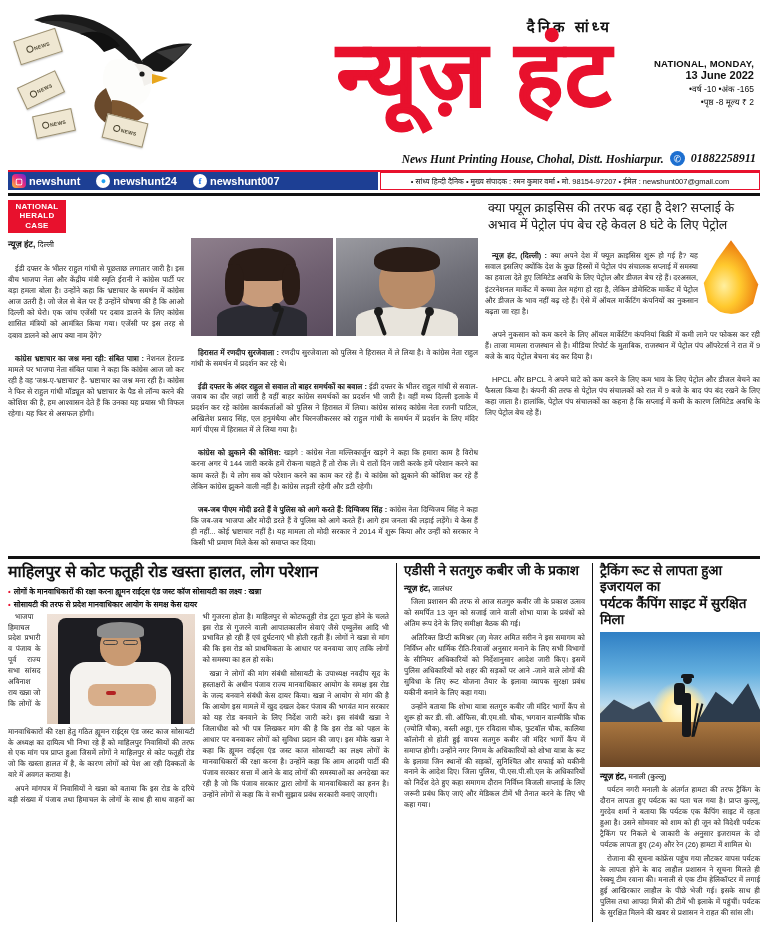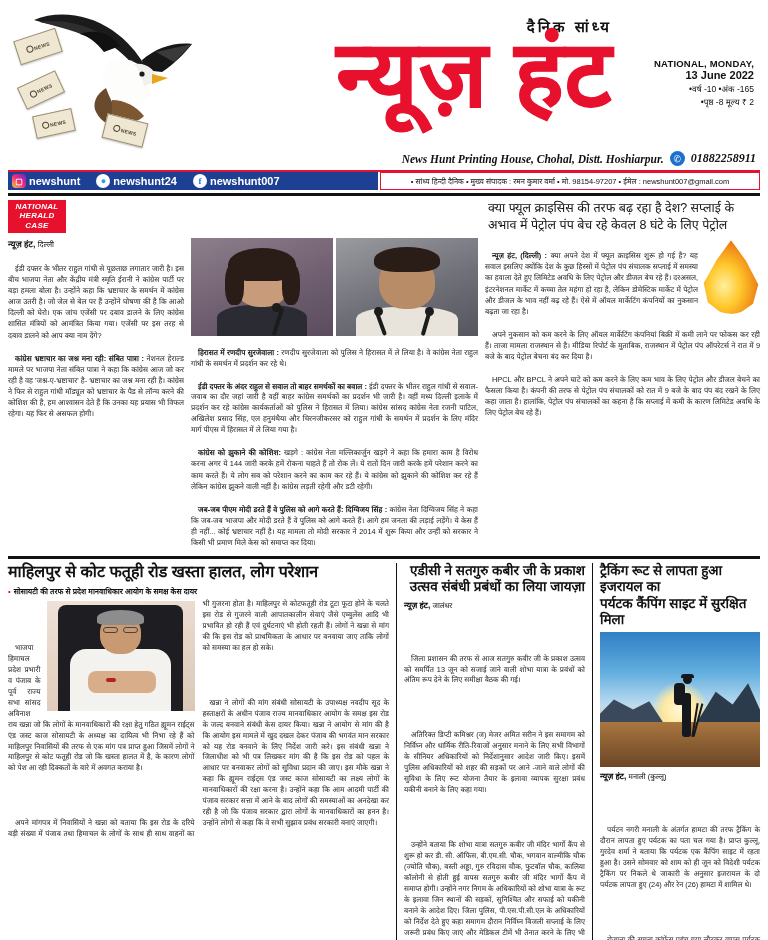--- a/index.html
+++ b/index.html
@@ -74,21 +74,21 @@
   }
 
   
   .rule-thick { height: 3px; background: #111; margin: 3px 0 0 0; }
   .lead { display: flex; gap: 6px; padding-top: 4px; }
   .lead-left { flex: 1; }
   .headline-row { display: flex; align-items: stretch; gap: 6px; }
   .nh-badge {
     flex: 0 0 58px; background: #e8112d; color: #fff;
     display: flex; flex-direction: column; align-items: center; justify-content: center;
-    padding: 3px 1px; gap: 1px; font-style: italic;
+    padding: 3px 1px; gap: 1px;
   }
   .nh-badge span { font-size: 8px; font-weight: bold; letter-spacing: .3px; line-height: 1.05; }
   .hl-texts { flex: 1; }
   .hl1 { font-size: 21px; font-weight: bold; color: #1a3a8f; line-height: 1.12; letter-spacing: -.2px; }
   .hl2 { font-size: 21px; font-weight: bold; color: #111; line-height: 1.12; letter-spacing: -.2px; }
   .right-kicker {
     flex: 0 0 272px; font-size: 12.5px; font-weight: normal; color: #111; line-height: 1.32;
   }
 
   .lead-body { display: flex; gap: 7px; margin-top: 5px; }
@@ -127,27 +127,27 @@
 
   
   .sec-rule { height: 3px; background: #111; margin: 5px 0 4px; }
   .bottom { display: flex; gap: 0; }
   .bcol { padding: 0 7px; }
   .b1 { flex: 0 0 389px; padding-left: 0; border-right: 1.5px solid #111; }
   .b2 { flex: 0 0 196px; border-right: 1.5px solid #111; }
   .b3 { flex: 1; padding-right: 0; }
 
   .b-head-l { font-size: 16px; font-weight: bold; color: #111; line-height: 1.18; }
-  .b-head-c { font-size: 13.5px; font-weight: bold; color: #111; line-height: 1.2; text-align: right; }
+  .b-head-c { font-size: 13.5px; font-weight: bold; color: #111; line-height: 1.2; text-align: left; }
   .b-head-r { font-size: 13.5px; font-weight: bold; color: #111; line-height: 1.2; }
   .bullets { margin: 4px 0 3px; }
   .bullets li { list-style: none; font-size: 7.6px; font-weight: bold; color: #111; margin-bottom: 2.5px; }
   .bullets li:before { content: "\2022"; color: #e8112d; font-weight: bold; margin-right: 3px; }
   .b-body { font-size: 7.3px; line-height: 1.5; text-align: justify; color: #1a1a1a; }
-  .b-body p { margin-bottom: 3px; text-indent: 7px; margin-top: 44px; }
+  .b-body p { margin-bottom: 3px; text-indent: 7px; }
   .two-col { column-count: 2; column-gap: 8px; }
 
   .ph-khanna {
     float: right; width: 148px; height: 110px; margin: 2px 0 3px 6px;
     background: linear-gradient(170deg,#efe2d8 0%,#e6d4c6 45%,#dcc8b6 100%); position: relative; overflow: hidden;
   }
   .ph-trek {
     width: 100%; height: 135px; margin: 4px 0 3px; position: relative; overflow: hidden;
     background: linear-gradient(to bottom, #2f7fc4 0%, #62aede 30%, #bcdcf0 54%, #f3c98a 70%, #c98f55 82%, #8a5f36 100%);
   }
@@ -309,20 +309,21 @@
     </div>
   </div>
 
   <div class="sec-rule"></div>
 
   <div class="bottom">
 
     <div class="bcol b1">
       <div class="b-head-l">माहिलपुर से कोट फतूही रोड खस्ता हालत, लोग परेशान</div>
       <ul class="bullets">
+        <li>लोगों के मानवाधिकारों की रक्षा करना ह्यूमन राईट्स एंड जस्ट कॉज सोसायटी का लक्ष्य : खन्ना</li>
         <li>सोसायटी की तरफ से प्रदेश मानवाधिकार आयोग के समक्ष केस दायर</li>
       </ul>
       <div class="b-body two-col">
         <div class="ph-khanna">
           <div style="position:absolute;left:8%;top:4%;width:84%;height:96%;background:#1d1d22;border-radius:8px 8px 0 0;"></div>
           <div style="position:absolute;left:16%;top:44%;width:68%;height:56%;background:#f4f2ee;border-radius:16px 16px 0 0;"></div>
           <div style="position:absolute;left:36%;top:12%;width:28%;height:36%;background:#c99a72;border-radius:46% 46% 44% 44%;"></div>
           <div style="position:absolute;left:34%;top:8%;width:32%;height:14%;background:#8d8d8d;border-radius:50% 50% 20% 20%;"></div>
           <div style="position:absolute;left:38%;top:24%;width:10%;height:5%;border:1px solid #444;border-radius:3px;"></div>
           <div style="position:absolute;left:52%;top:24%;width:10%;height:5%;border:1px solid #444;border-radius:3px;"></div>
@@ -330,21 +331,20 @@
           <div style="position:absolute;left:40%;top:70%;width:7%;height:4%;background:#b32222;border-radius:2px;"></div>
         </div>
         <p>भाजपा हिमाचल प्रदेश प्रभारी व पंजाब के पूर्व राज्य सभा सांसद अविनाश राय खन्ना जो कि लोगों के मानवाधिकारों की रक्षा हेतु गठित ह्यूमन राईट्स एंड जस्ट काज सोसायटी के अध्यक्ष का दायित्व भी निभा रहे हैं को माहिलपुर निवासियों की तरफ से एक मांग पत्र प्राप्त हुआ जिसमें लोगों ने माहिलपुर से कोट फतूही रोड जो कि खस्ता हालत में है, के कारण लोगों को पेश आ रही दिक्कतों के बारे में अवगत कराया है।</p>
         <p>अपने मांगपत्र में निवासियों ने खन्ना को बताया कि इस रोड के दरिये बड़ी संख्या में पंजाब तथा हिमाचल के लोगों के साथ ही साथ वाहनों का भी गुजरना होता है। माहिलपुर से कोटफतूही रोड टूटा फूटा होने के चलते इस रोड से गुजरने वाली आपातकालीन सेवाएं जैसे एम्बुलेंस आदि भी प्रभावित हो रही हैं एवं दुर्घटनाएं भी होती रहती हैं। लोगों ने खन्ना से मांग की कि इस रोड को प्राथमिकता के आधार पर बनवाया जाए ताकि लोगों को समस्या का हल हो सके।</p>
         <p>खन्ना ने लोगों की मांग संबंधी सोसायटी के उपाध्यक्ष नवदीप सूद के हस्ताक्षरों के अधीन पंजाब राज्य मानवाधिकार आयोग के समक्ष इस रोड के जल्द बनवाने संबंधी केस दायर किया। खन्ना ने आयोग से मांग की है कि आयोग इस मामले में खुद दखल देकर पंजाब की भगवंत मान सरकार को यह रोड बनवाने के लिए निर्देश जारी करे। इस संबंधी खन्ना ने जिलाधीश को भी पत्र लिखकर मांग की है कि इस रोड को पहल के आधार पर बनवाकर लोगों को सुविधा प्रदान की जाए। इस मौके खन्ना ने कहा कि ह्यूमन राईट्स एंड जस्ट काज सोसायटी का लक्ष्य लोगों के मानवाधिकारों की रक्षा करना है। उन्होंने कहा कि आम आदमी पार्टी की पंजाब सरकार सत्ता में आने के बाद लोगों की समस्याओं का अनदेखा कर रही है जो कि पंजाब सरकार द्वारा लोगों के मानवाधिकारों का हनन है। उन्होंने लोगों से कहा कि वे सभी सुझाव प्रबंध सरकारी बनाएं जाएगी।</p>
       </div>
     </div>
 
     <div class="bcol b2">
       <div class="b-head-c">एडीसी ने सतगुरु कबीर जी के प्रकाश</div>
-      <div class="b-head-c">उत्सव संबंधी प्रबंधों का लिया जायज़ा</div>
       <div class="b-cap-by">
         <span>न्यूज़ हंट,</span>
         <span class="city">जालंधर</span>
       </div>
       <div class="b-body">
         <p>जिला प्रशासन की तरफ से आज सतगुरु कबीर जी के प्रकाश उत्सव को समर्पित 13 जून को सजाई जाने वाली शोभा यात्रा के प्रबंधों को अंतिम रूप देने के लिए समीक्षा बैठक की गई।</p>
         <p>अतिरिक्त डिप्टी कमिश्नर (ज) मेजर अमित सरीन ने इस समागम को निर्विघ्न और धार्मिक रीति-रिवाजों अनुसार मनाने के लिए सभी विभागों के सीनियर अधिकारियों को निर्देशानुसार आदेश जारी किए। इसमें पुलिस अधिकारियों को शहर की सड़कों पर आने -जाने वाले लोगों की सुविधा के लिए रूट योजना तैयार के इलावा व्यापक सुरक्षा प्रबंध यकीनी बनाने के लिए कहा गया।</p>
         <p>उन्होंने बताया कि शोभा यात्रा सतगुरु कबीर जी मंदिर भार्गो कैंप से शुरू हो कर डी. सी. ऑफिस, बी.एम.सी. चौक, भगवान वाल्मीकि चौक (ज्योति चौक), बस्ती अड्डा, गुरु रविदास चौक, फुटबॉल चौक, कालिया कॉलोनी से होती हुई वापस सतगुरु कबीर जी मंदिर भार्गो कैंप में समाप्त होगी। उन्होंने नगर निगम के अधिकारियों को शोभा यात्रा के रूट के इलावा जिन स्थानों की सड़कों, सुनिश्चित और सफाई को यकीनी बनाने के आदेश दिए। जिला पुलिस, पी.एस.पी.सी.एल के अधिकारियों को निर्देश देते हुए कहा समागम दौरान निर्विघ्न बिजली सप्लाई के लिए जरूरी प्रबंध किए जाएं और मेडिकल टीमें भी तैनात करने के लिए भी कहा गया।</p>
       </div>
     </div>

